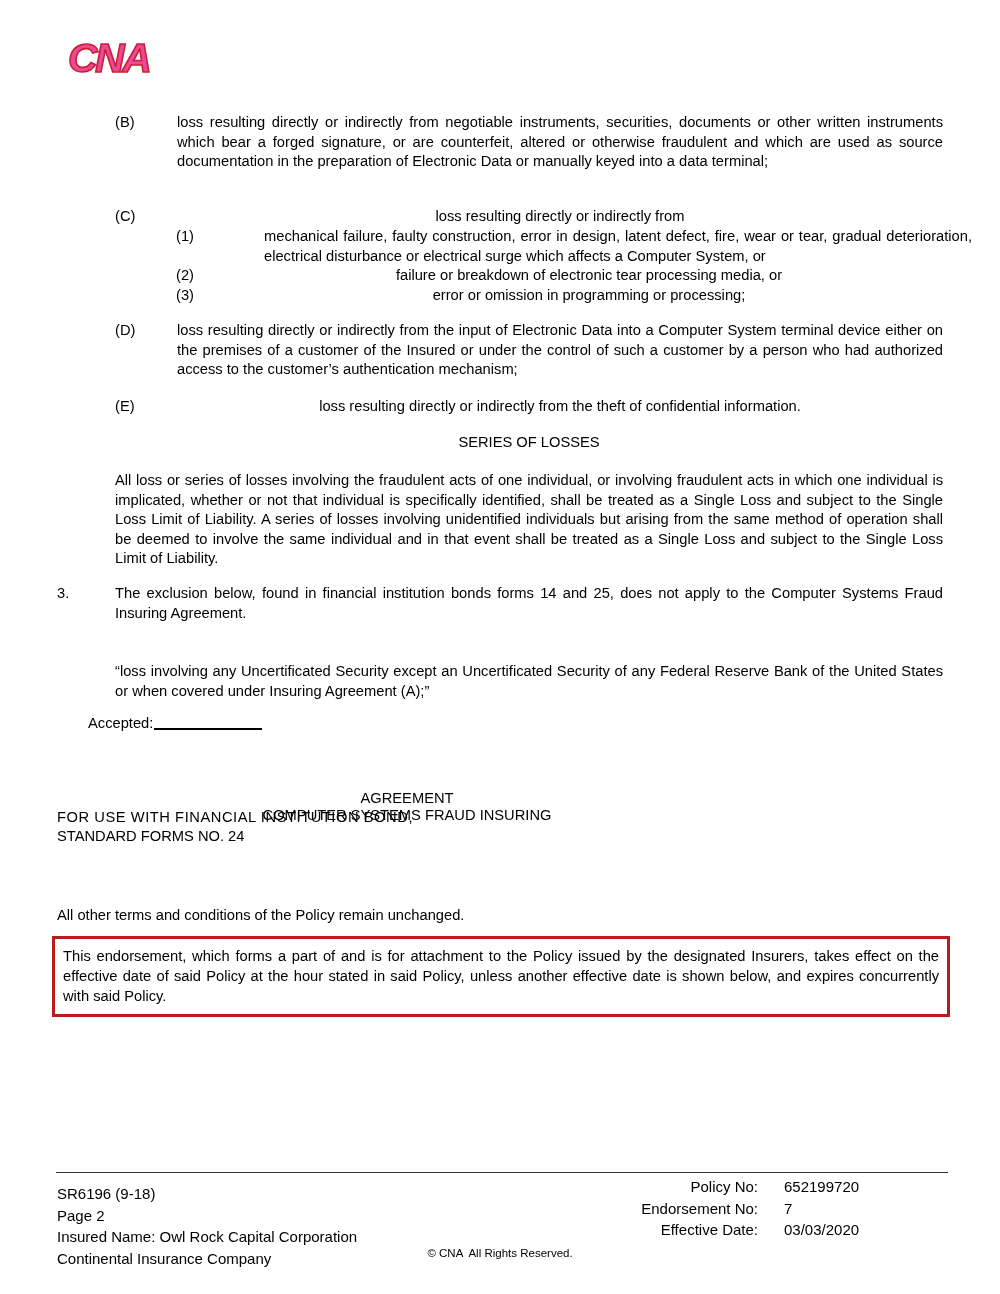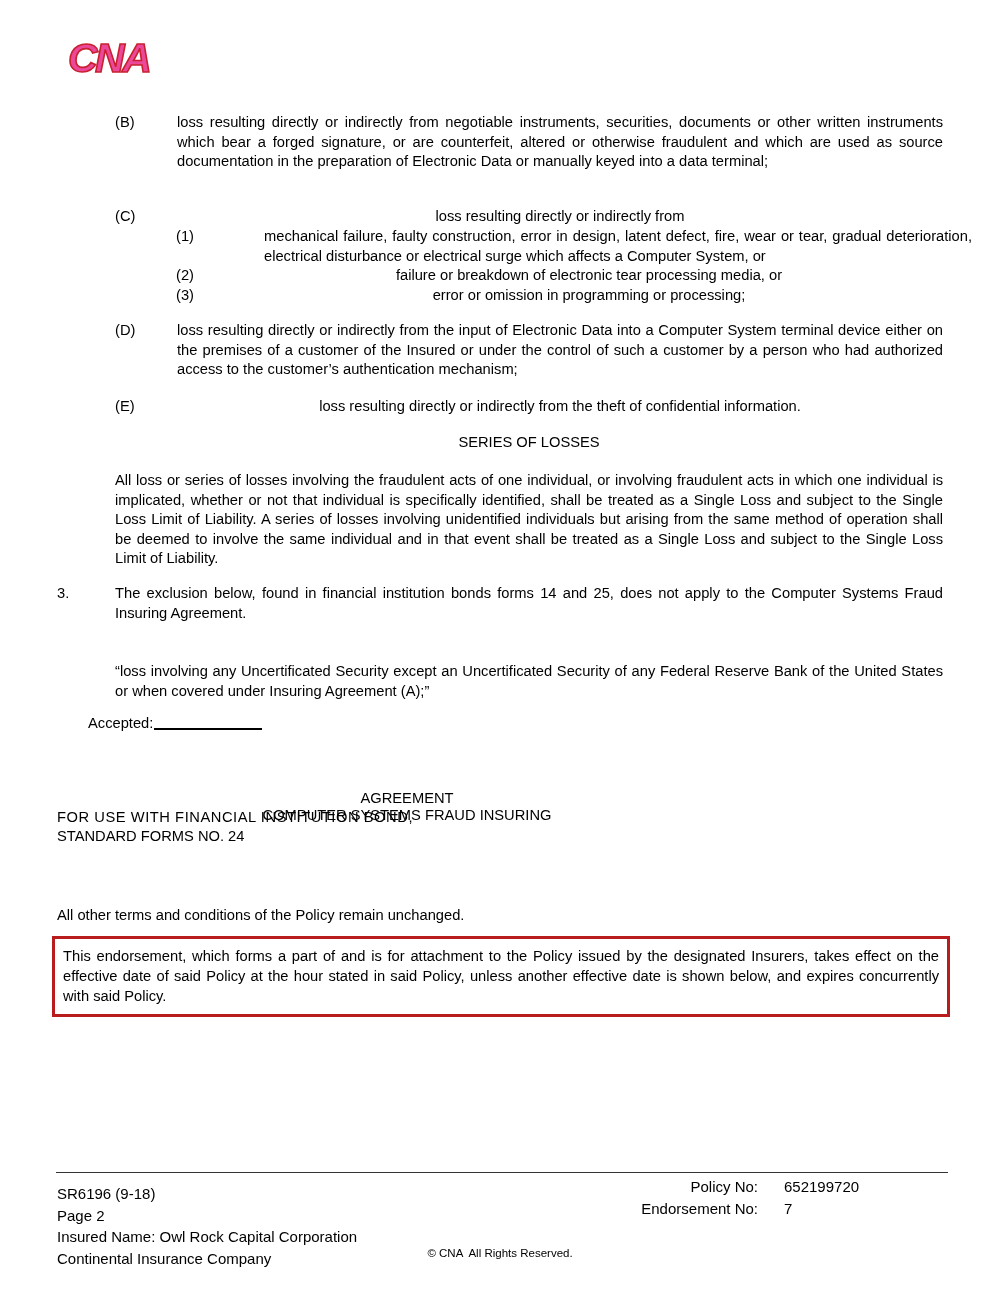--- a/index.html
+++ b/index.html
@@ -221,17 +221,21 @@
 
   <div id="footer-right">
     <div class="frow">
       <span class="fkey">Policy No:</span>
       <span class="fval">652199720</span>
     </div>
     <div class="frow">
       <span class="fkey">Endorsement No:</span>
       <span class="fval">7</span>
     </div>
+    <div class="frow">
+      <span class="fkey">Effective Date:</span>
+      <span class="fval">03/03/2020</span>
+    </div>
   </div>
 
   <div id="copyright">© CNA  All Rights Reserved.</div>
 
 </div>
 
 </body></html>

